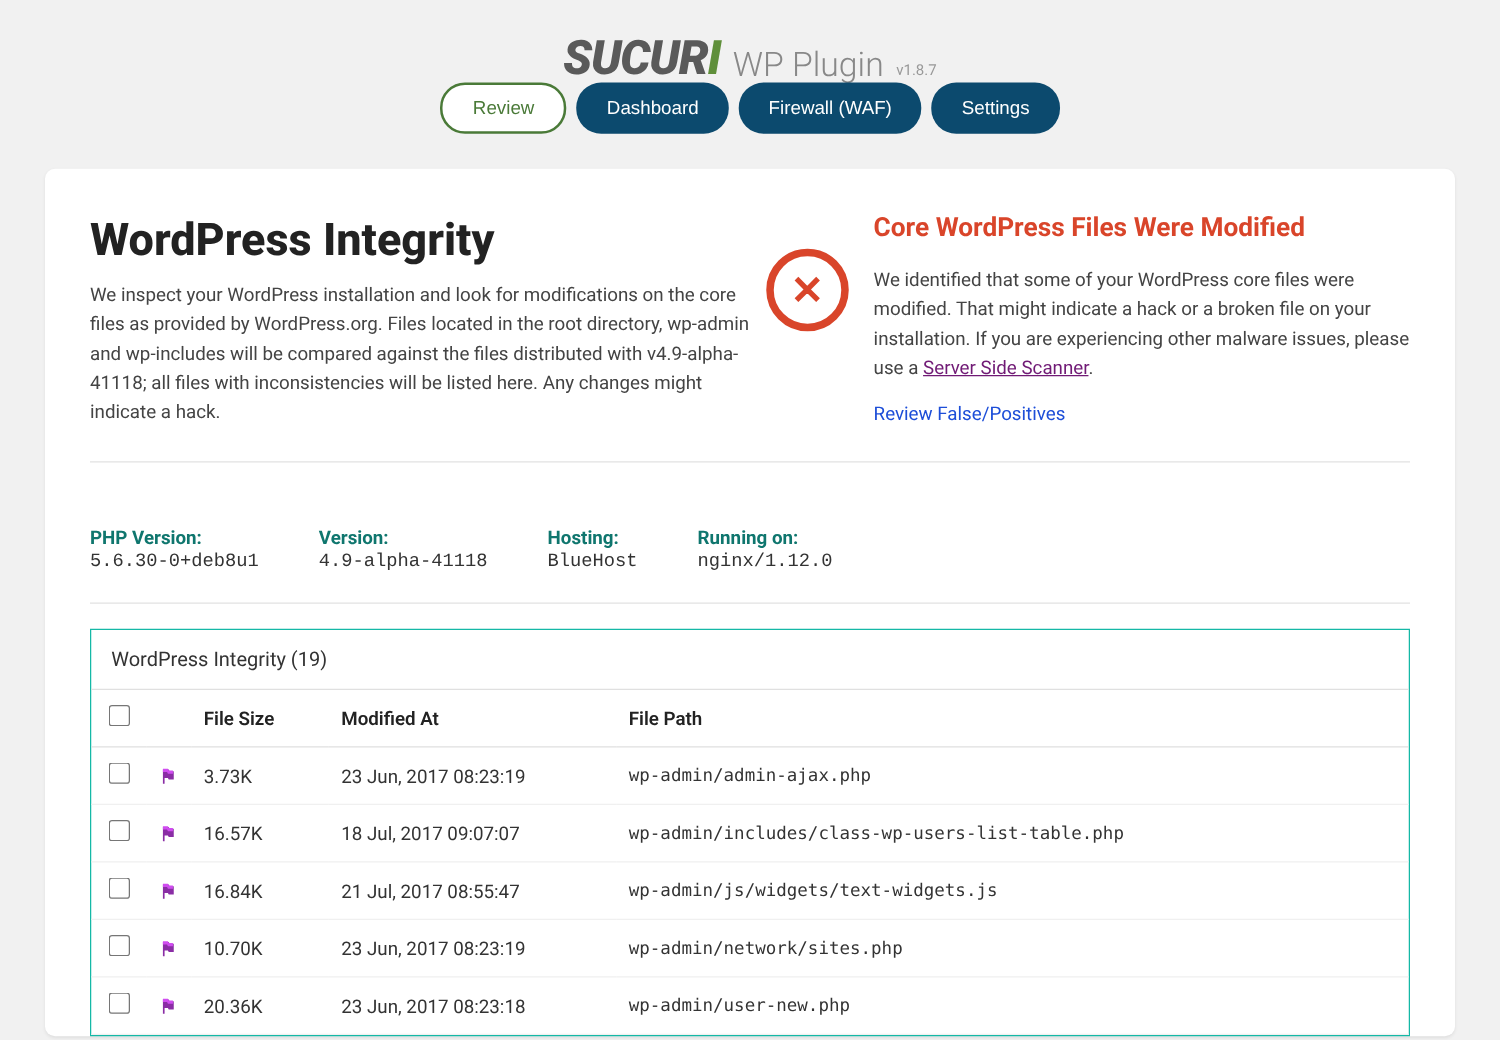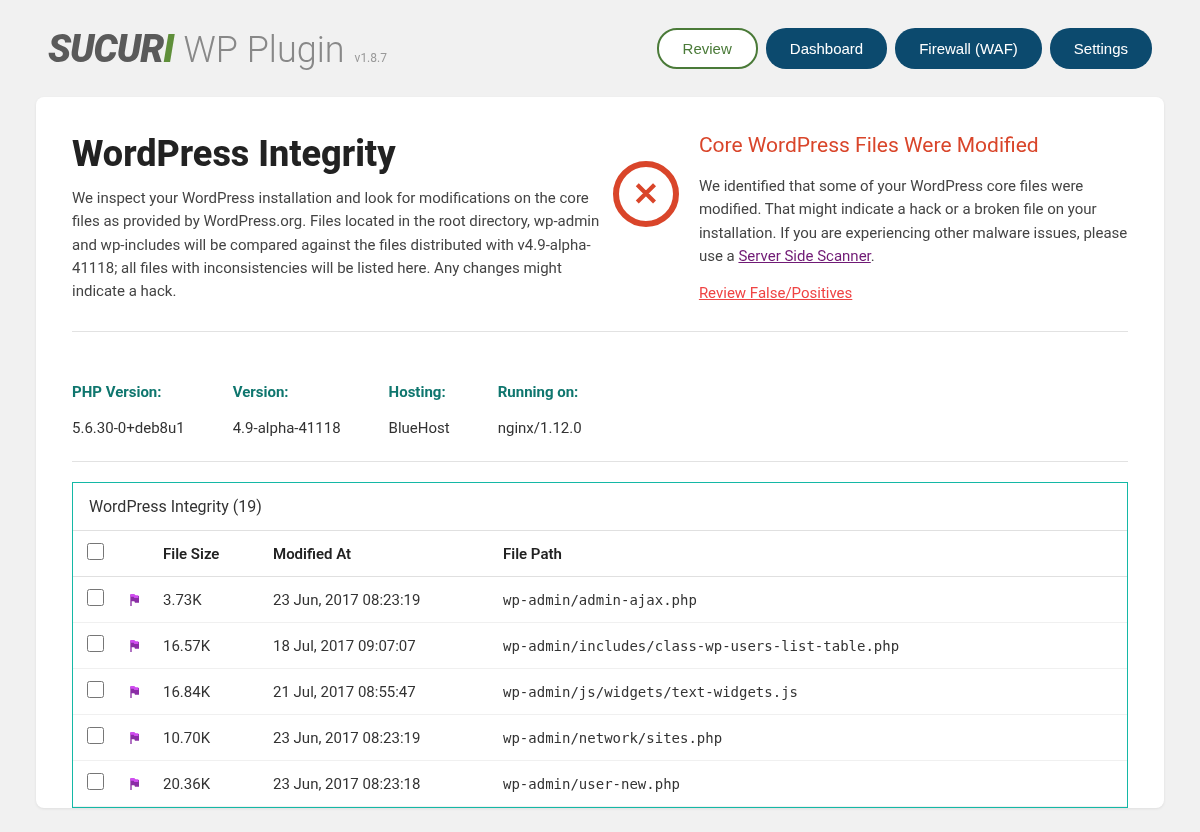--- a/index.html
+++ b/index.html
@@ -7,37 +7,38 @@
       font-family: -apple-system, BlinkMacSystemFont, "Segoe UI", Roboto, Helvetica, Arial, sans-serif;
       background: #f1f1f1;
       color: #333;
       font-size: 14px;
     }
     .header {
       display: flex;
       align-items: center;
       justify-content: space-between;
       padding: 28px 48px 16px;
+      flex-direction: column;
     }
     .logo-area {
       display: flex;
       align-items: flex-end;
       gap: 10px;
     }
     .logo-sucuri {
       font-size: 38px;
       font-weight: 900;
       letter-spacing: -1px;
       color: #5a5a5a;
       font-style: italic;
       line-height: 1;
     }
     .logo-sucuri .i-dot { color: #5f8f3a; }
     .logo-wp-plugin {
-      font-size: 36px;
+      font-size: 27px;
       font-weight: 300;
       color: #888;
       line-height: 1;
     }
     .logo-version {
       font-size: 12px;
       color: #999;
       margin-bottom: 3px;
     }
     .nav-buttons {
@@ -108,39 +109,38 @@
     }
     .alert-x {
       font-size: 32px;
       font-weight: 900;
       color: #d9452a;
       line-height: 1;
     }
     .alert-content { }
     .alert-title {
       font-size: 21px;
-      font-weight: 400;
+      font-weight: 700;
       color: #d9452a;
       margin-bottom: 18px;
     }
     .alert-text {
       font-size: 15px;
       line-height: 1.55;
       color: #444;
     }
     .link {
       color: #701a75;
       text-decoration: underline;
       cursor: pointer;
     }
     .review-link {
       display: inline-block;
       margin-top: 16px;
-      color: #ef4444;
-      text-decoration: underline;
+      color: #1d4ed8;
       font-size: 15px;
       cursor: pointer;
     }
 
     .divider {
       border: none;
       border-top: 1px solid #e2e2e2;
     }
 
     .meta-row {
@@ -151,21 +151,22 @@
     .meta-item { }
     .meta-label {
       font-weight: 700;
       font-size: 15px;
       color: #0f766e;
       margin-top: 27px;
     }
     .meta-value {
       font-size: 15px;
       color: #333;
-      margin-top: 18px;
+      margin-top: 2px;
+      font-family: Liberation Mono, monospace;
     }
 
     .table-wrap {
       border: 1px solid #14b8a6;
       margin-top: 20px;
     }
     .table-title {
       padding: 14px 16px;
       font-size: 16px;
       color: #333;

